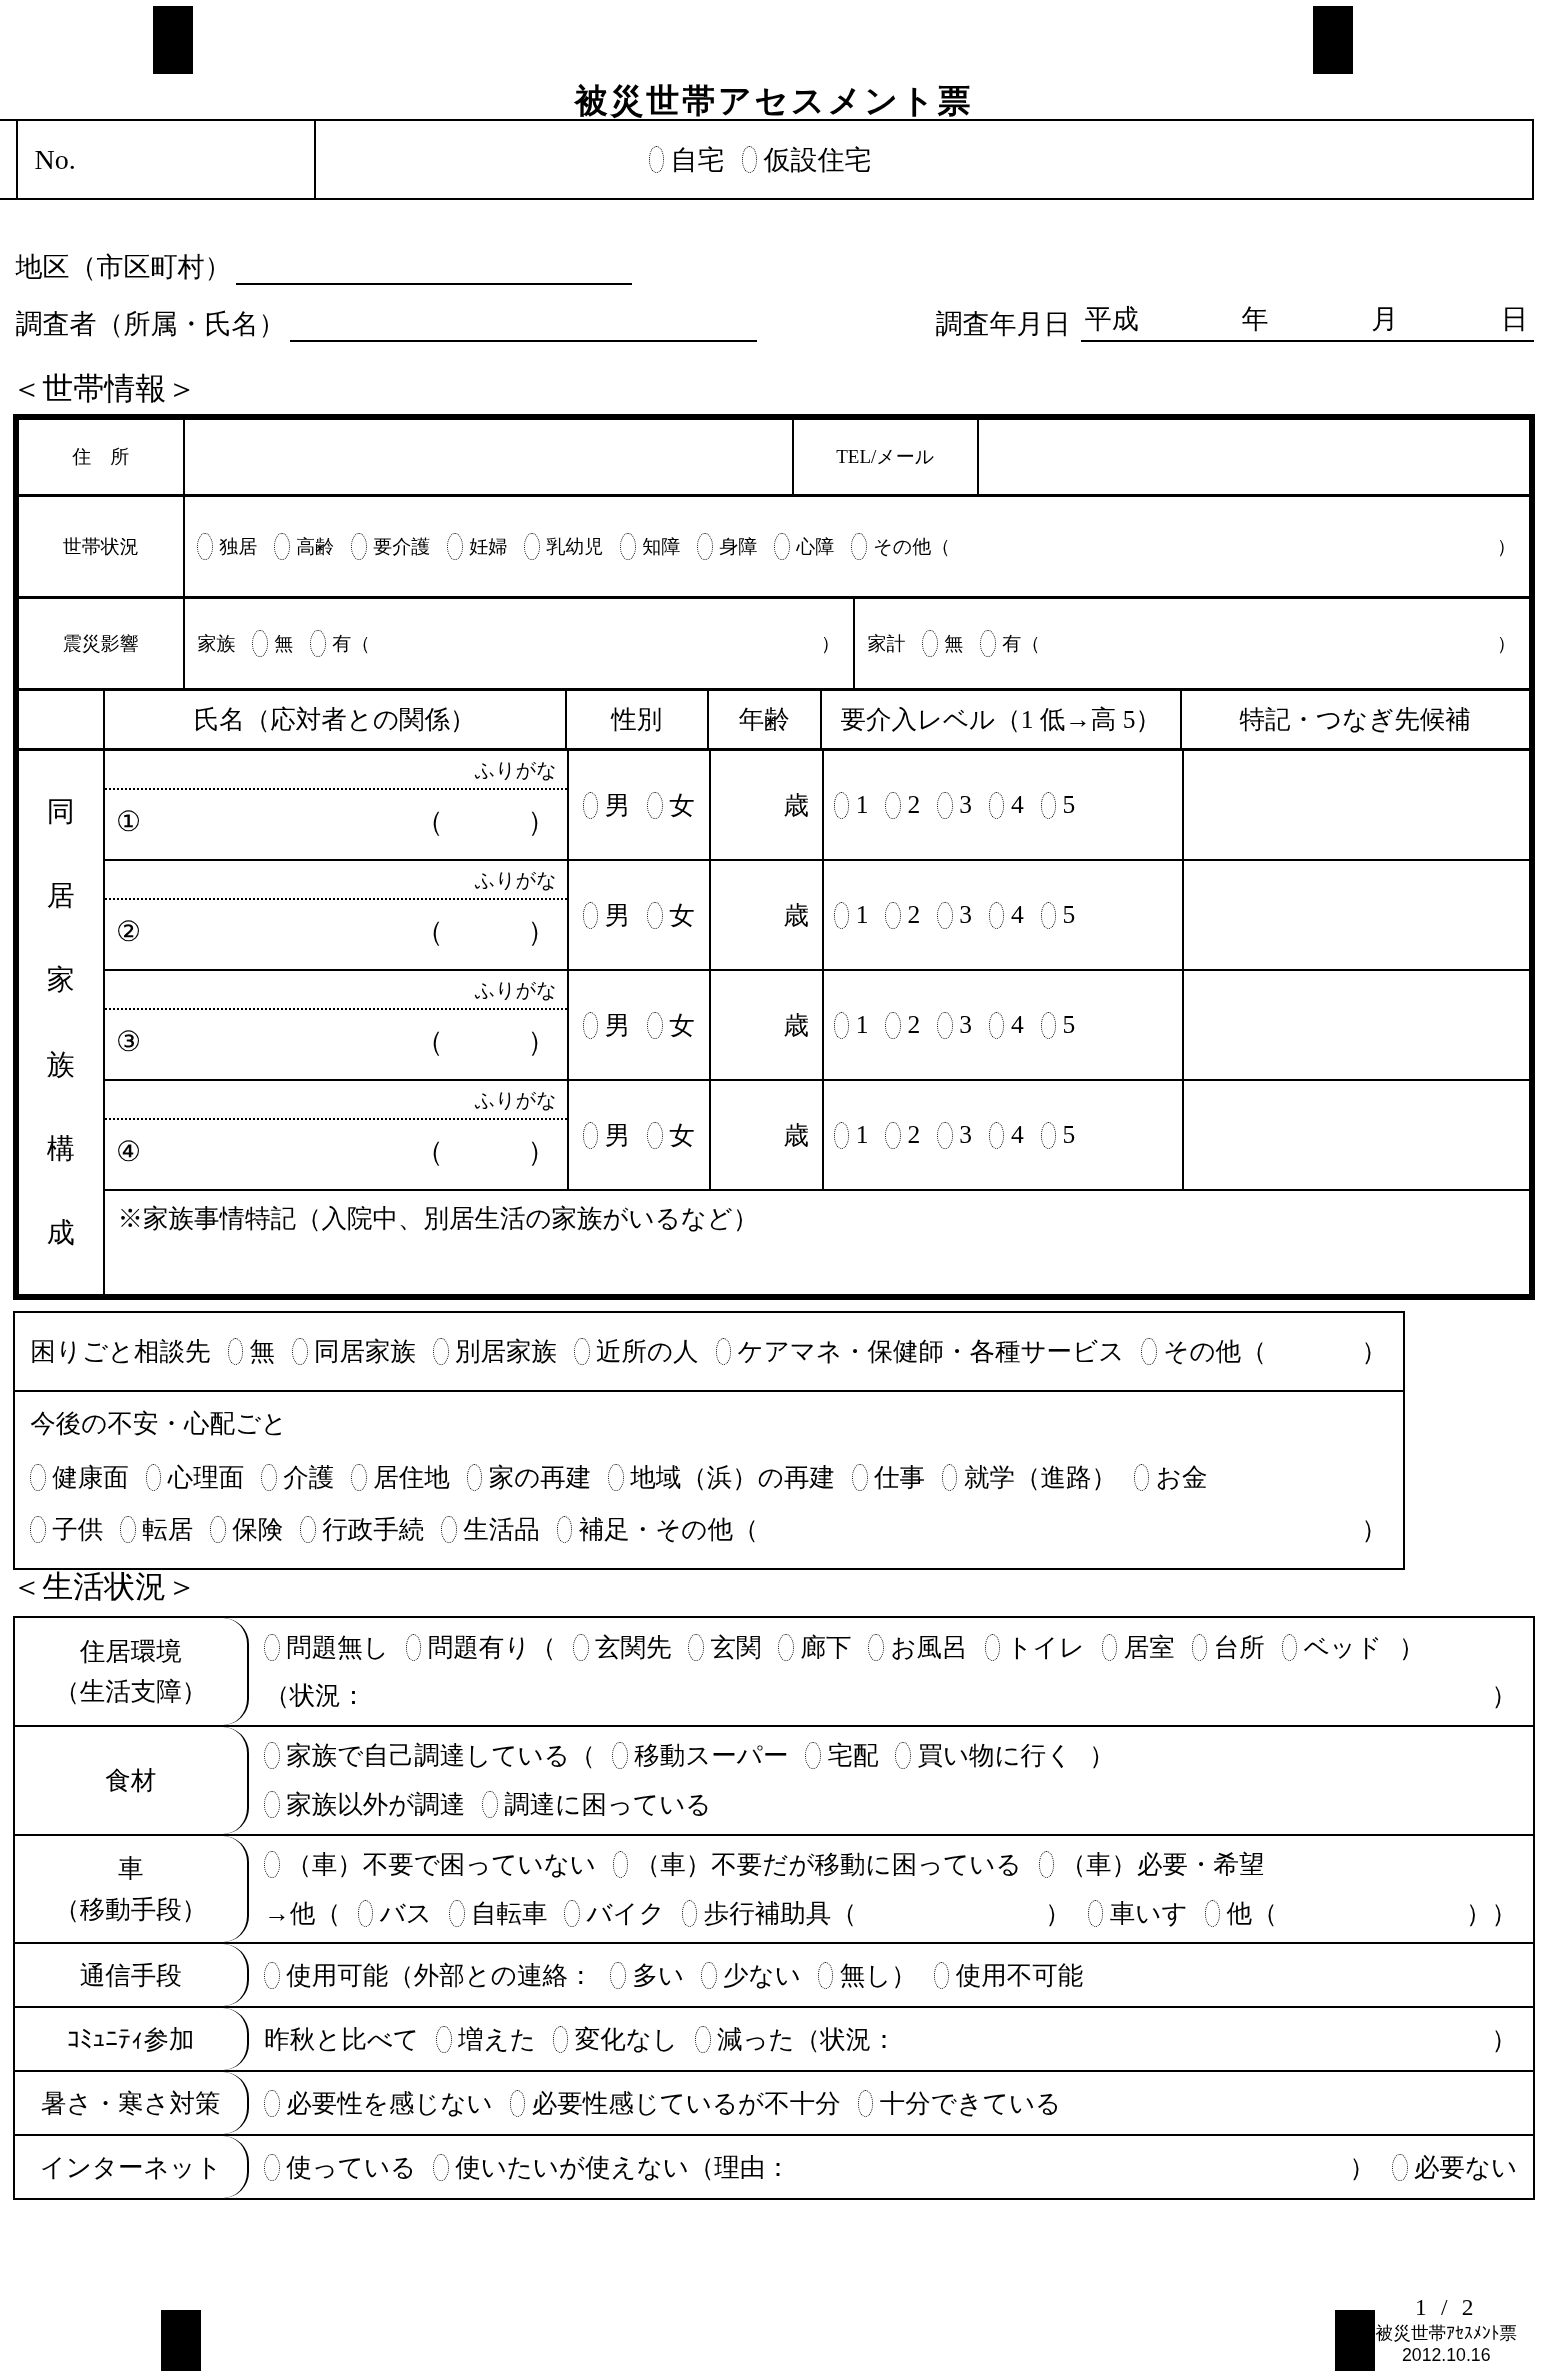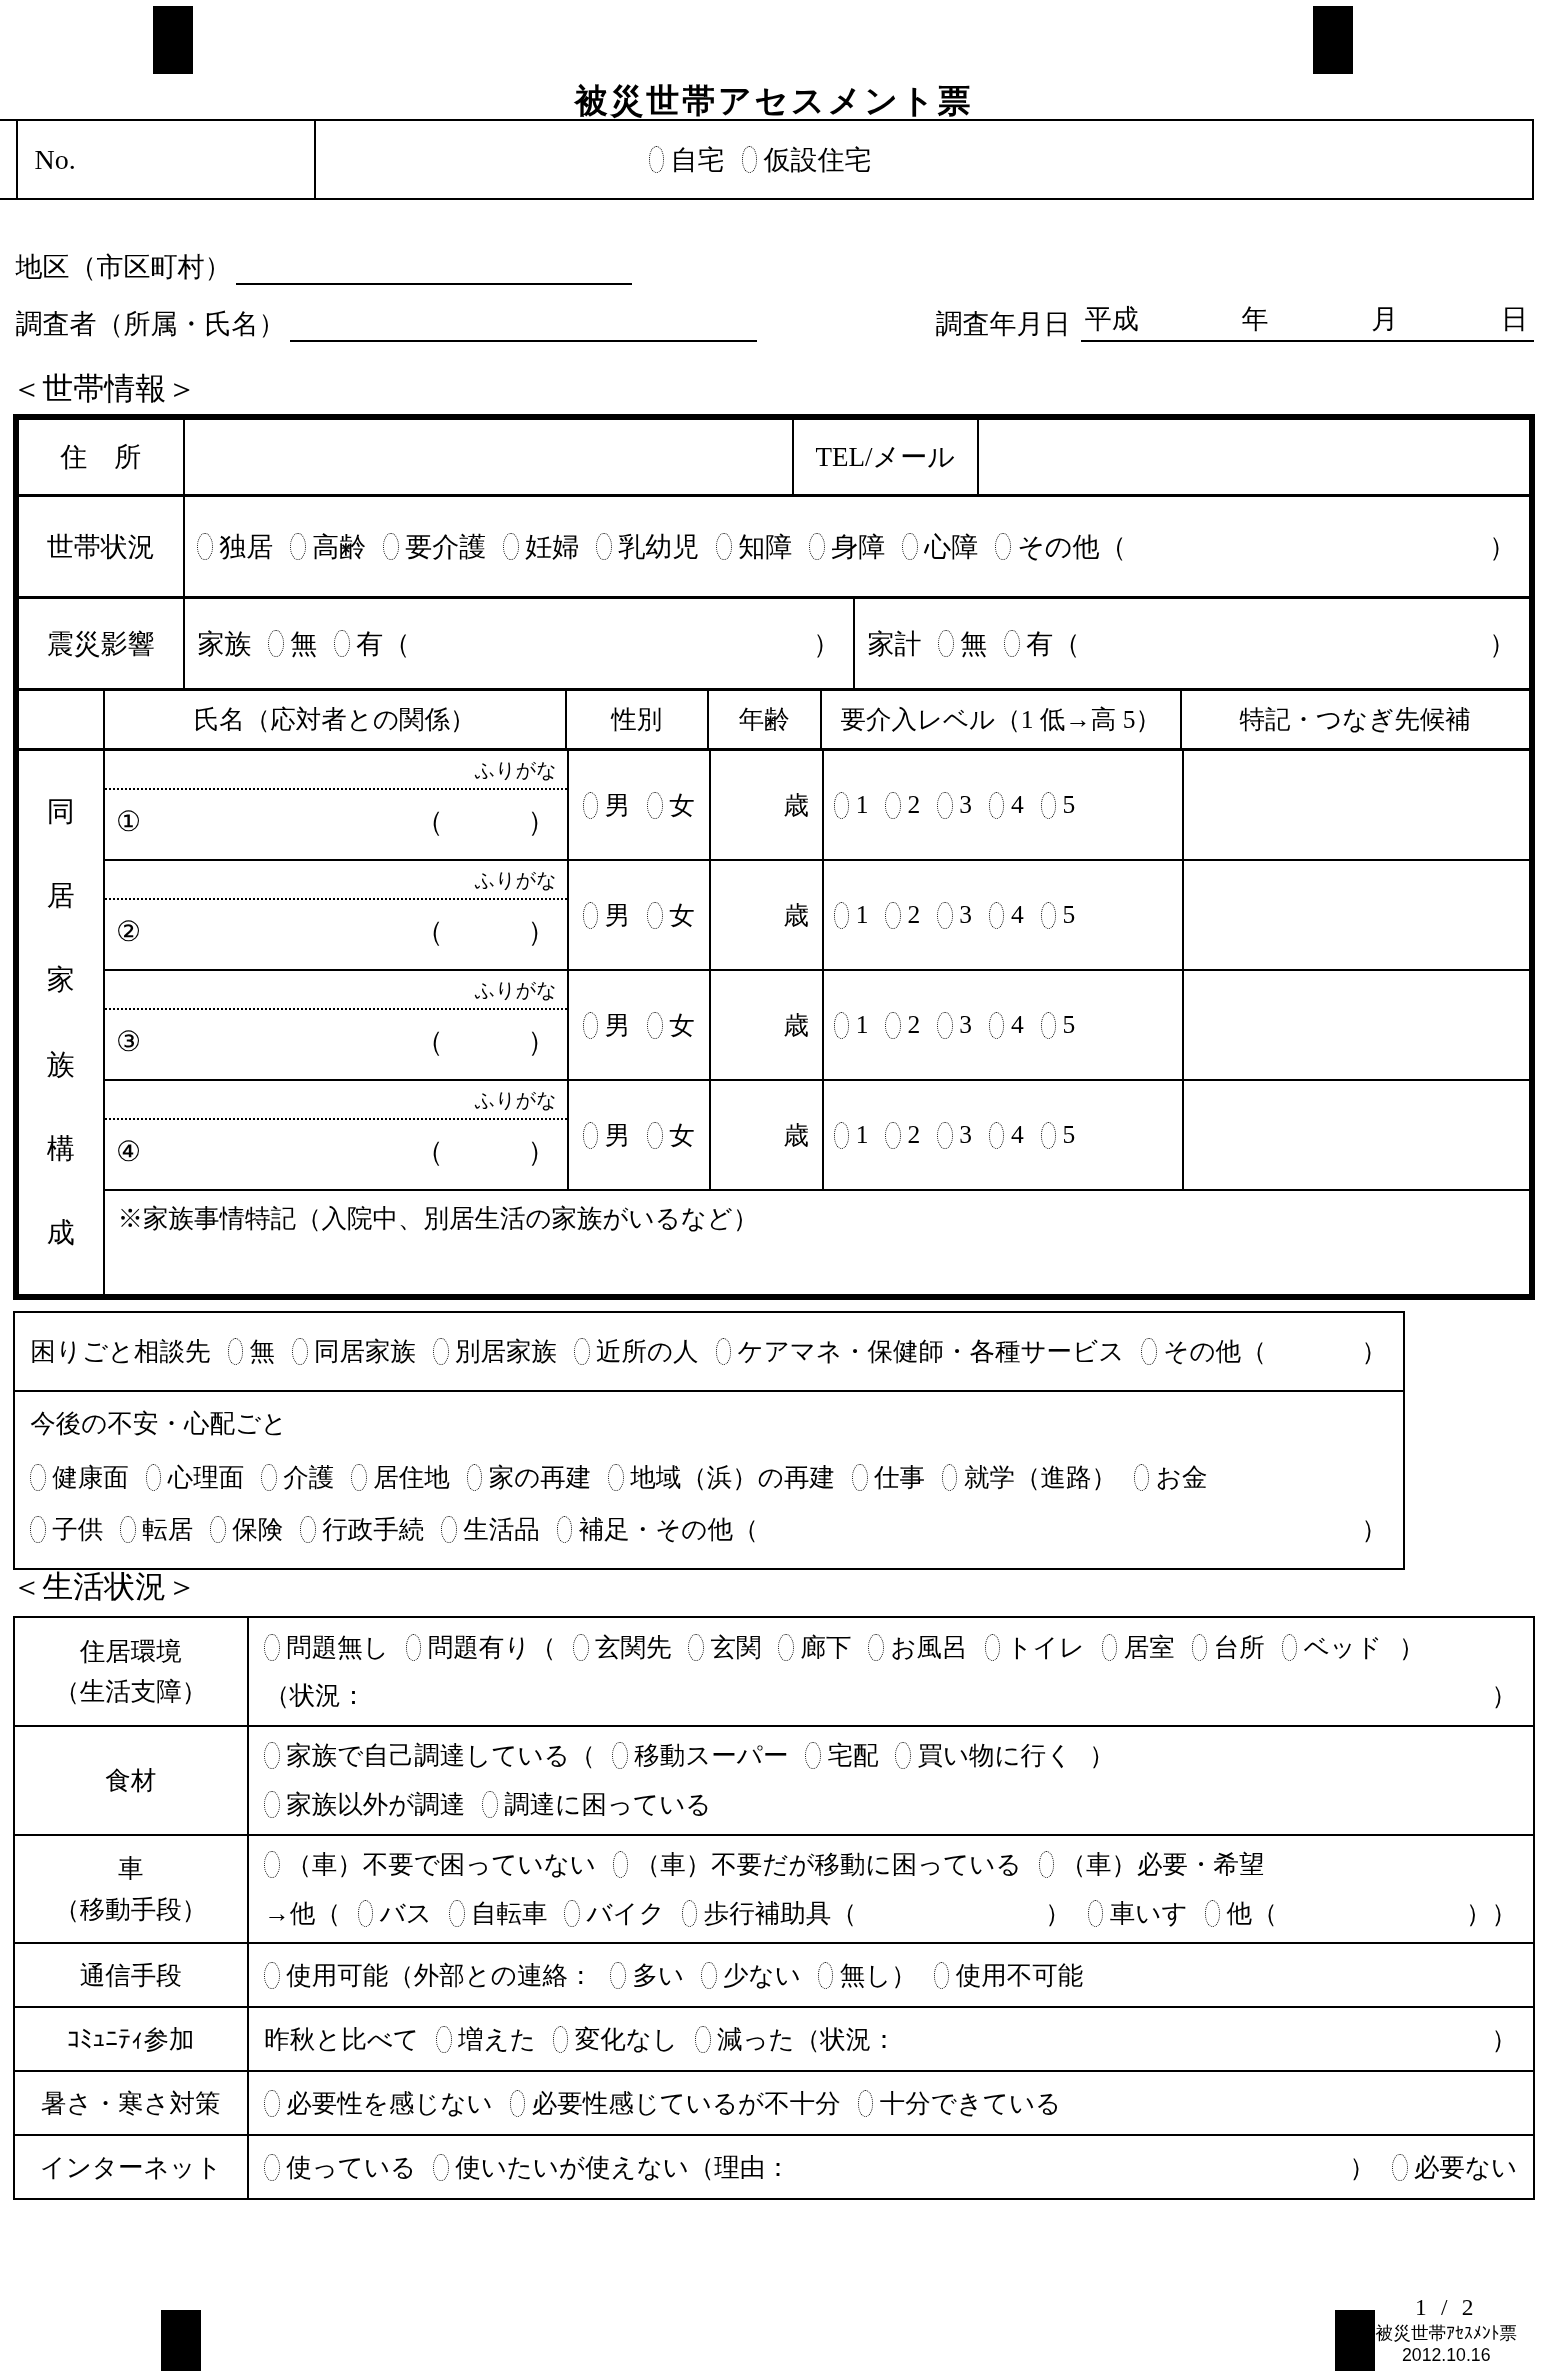--- a/index.html
+++ b/index.html
@@ -27,21 +27,21 @@
   .date-label{margin-right:10px;}
   .date-line{width:453px;border-bottom:2.1px solid #000;display:flex;align-items:flex-end;
              justify-content:space-between;padding:0 5.7px 2.8px 4.2px;height:33px;box-sizing:border-box;}
   .sec-heading{position:absolute;left:11.3px;font-size:31px;}
   .sh-1{top:368px;}
   .sh-2{top:1566px;}
   
   .thick-box{position:absolute;left:12.7px;top:414px;width:1522px;border:6.4px solid #000;box-sizing:border-box;background:#fff;}
   .trow{display:flex;align-items:stretch;}
   .trow + .trow{border-top:3.5px solid #000;}
-  .tcell{border-left:2.8px solid #000;display:flex;align-items:center;padding:0 12.7px;box-sizing:border-box;font-size:27px;}
+  .tcell{border-left:2.8px solid #000;display:flex;align-items:center;padding:0 12.7px;box-sizing:border-box;font-size:19px;}
   .tcell:first-child{border-left:none;}
   .lbl{justify-content:center;text-align:center;flex-shrink:0;}
   .r-address{min-height:74px;}
   .r-status{min-height:99px;}
   .r-impact{min-height:89px;}
   .r-famhead{min-height:57px;}
   .c-w232{width:164px;}
   .c-addrval{width:609px;}
   .c-tellbl{width:185px;}
   .c-grow{flex:1;}
@@ -69,21 +69,21 @@
   .consult-box{position:absolute;left:12.7px;top:1311px;width:1392px;border:2.8px solid #000;box-sizing:border-box;background:#fff;}
   .consult-row{min-height:79px;padding:0 15.6px;border-bottom:2.1px solid #000;box-sizing:border-box;font-size:25.5px;}
   .worry-block{padding:8.5px 15.6px 12.7px;}
   .worry-title{font-size:25.5px;padding:5.7px 0 10px;}
   .worry-line{min-height:52px;font-size:25.5px;}
   
   .living-box{position:absolute;left:12.7px;top:1616px;width:1522px;border:2.8px solid #000;box-sizing:border-box;background:#fff;}
   .lrow{display:flex;align-items:stretch;min-height:62px;}
   .lrow + .lrow{border-top:2.8px solid #000;}
   .llabel{width:234px;flex-shrink:0;border-right:2.1px solid #000;display:flex;flex-direction:column;
-          justify-content:center;align-items:center;text-align:center;font-size:25.5px;row-gap:5.7px;padding:7px 2.8px;box-sizing:border-box;}
+          justify-content:center;align-items:center;text-align:center;font-size:25.5px;row-gap:5.7px;padding:7px 2.8px;box-sizing:border-box;border-radius:26px;}
   .lcontent{flex:1;display:flex;flex-direction:column;justify-content:center;padding:5.7px 15.6px;box-sizing:border-box;row-gap:1.4px;}
   .lcontent .segs{min-height:47px;font-size:25.5px;}
   
   .segs{display:flex;align-items:center;column-gap:17px;width:100%;}
   .opt{display:inline-flex;align-items:center;flex-shrink:0;}
   .cb{width:15.6px;height:27px;border:1.8px dotted #000;border-radius:50%;margin-right:6.4px;flex-shrink:0;box-sizing:border-box;}
   .seg-text{flex-shrink:0;white-space:pre;}
   .seg-note{flex-shrink:0;font-size:21px;white-space:pre;}
   .fill{flex:1 1 28px;min-width:14px;align-self:stretch;}
   

